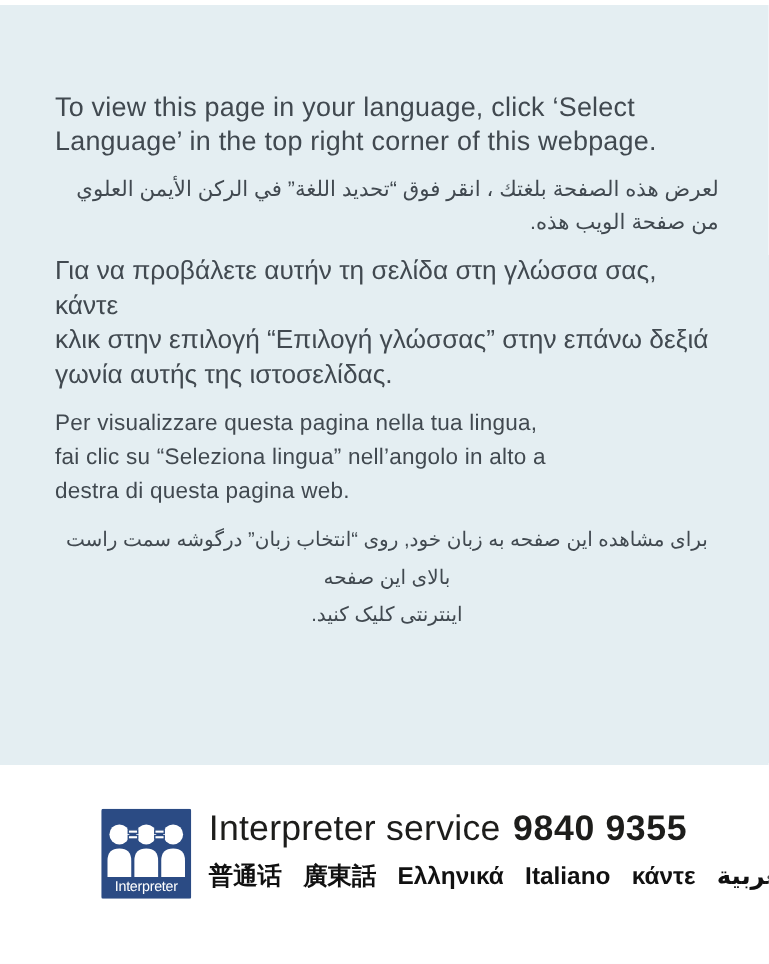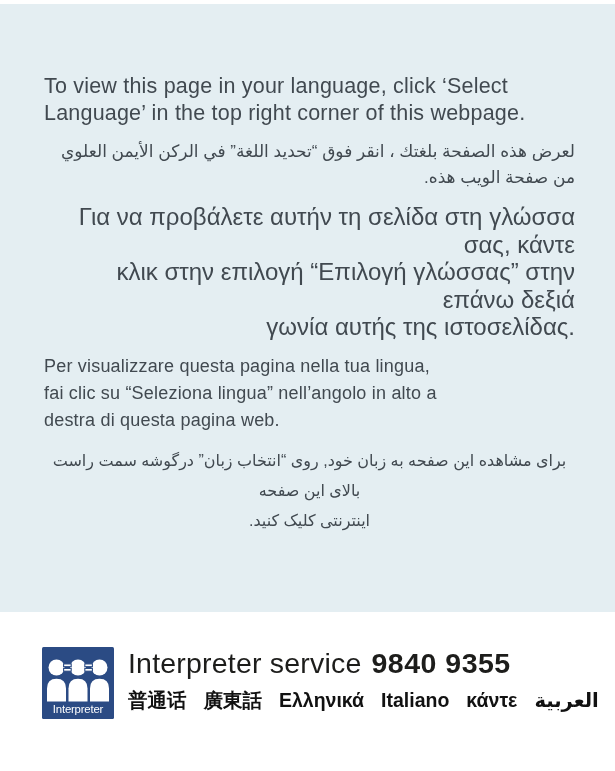--- a/index.html
+++ b/index.html
@@ -35,35 +35,36 @@
     overflow: hidden;
   }
   .notice p {
     margin: 12px;
     white-space: pre-line;
   }
   .p-en  { font-size: 21.5px; line-height: 27px; letter-spacing: 0.2px; }
   .p-ar  { margin-top: 25px; font-size: 17px;   line-height: 26px; direction: rtl; }
   .p-zh1 { margin-top: 38px; font-size: 20px;   line-height: 24px; }
   .p-zh2 { margin-top: 26px; font-size: 20px;   line-height: 24px; }
-  .p-el  { margin-top: 33px; font-size: 24px;   line-height: 27.5px; text-align: right; }
+  .p-el  { margin-top: 33px; font-size: 21px;   line-height: 27.5px; }
   .p-it  { margin-top: 24px; font-size: 18px; line-height: 27px; letter-spacing: 0.2px; }
   .p-fa  { margin-top: 36px; font-size: 16px;   line-height: 30px; direction: rtl; text-align: center; }
 
   .footer {
     position: absolute;
     left: 42px;
     top: 647px;
     display: flex;
     align-items: flex-start;
   }
   .logo {
     width: 72px;
     height: 72px;
     flex: none;
+    margin-left: 39px;
   }
   .footer-text { margin-left: 14px; }
   .service-line {
     font-size: 28.5px;
     line-height: 33px;
     color: var(--footer-text);
     white-space: nowrap;
     letter-spacing: 0.2px;
   }
   .service-line .phone {

